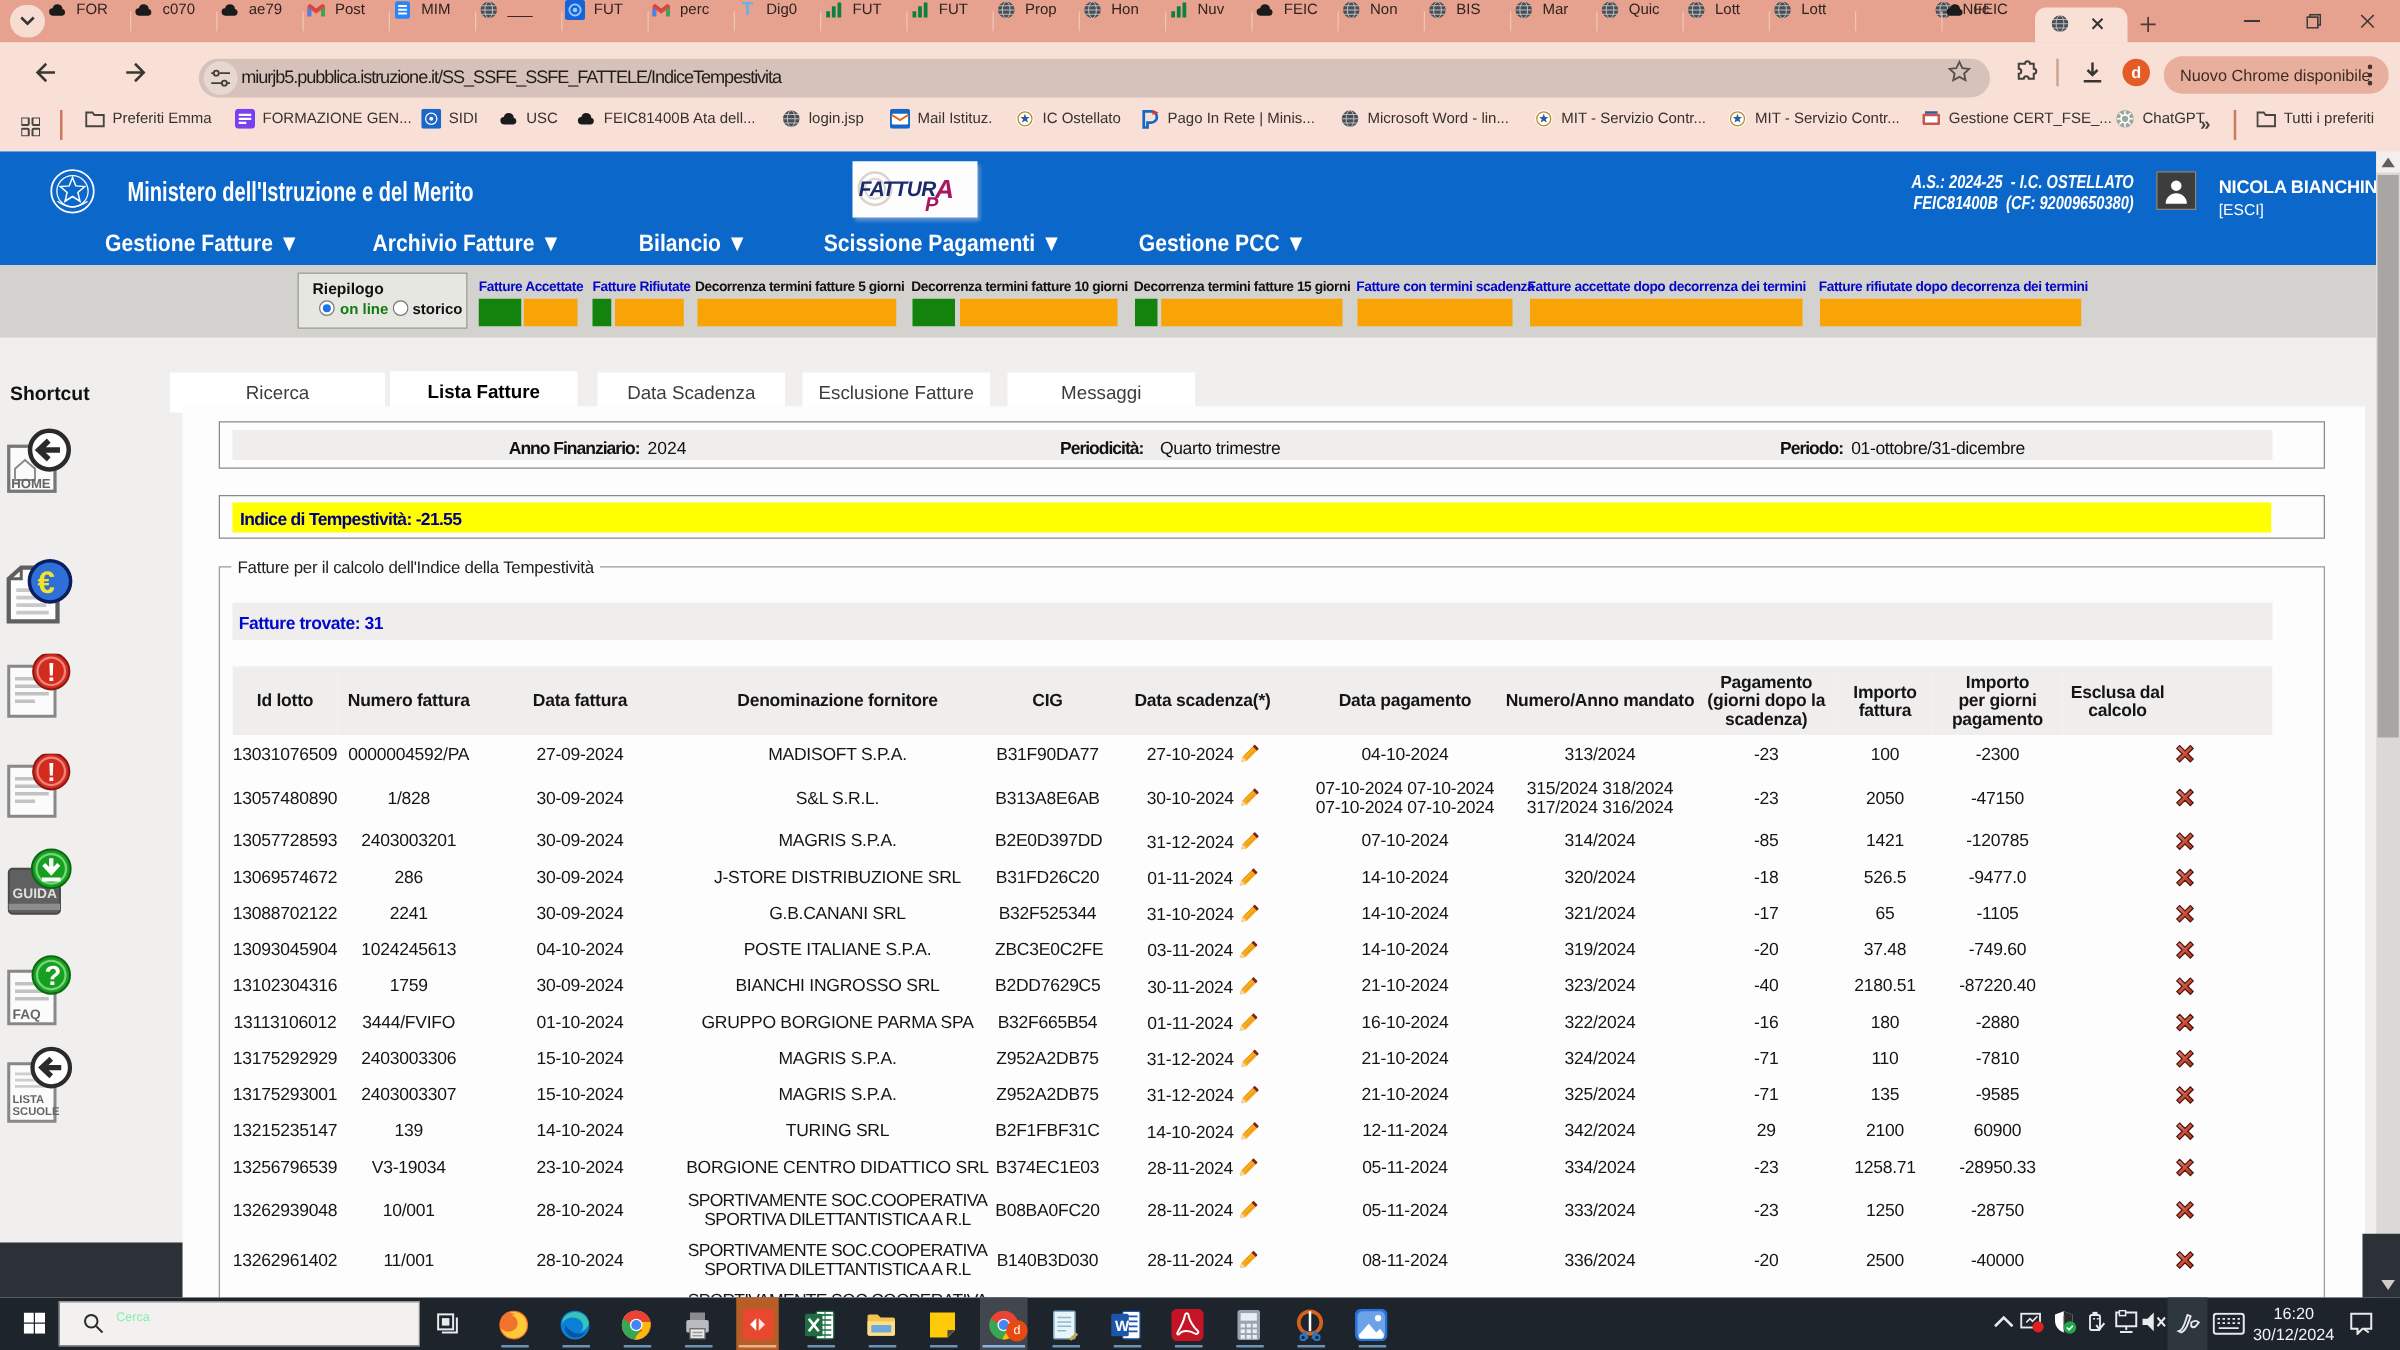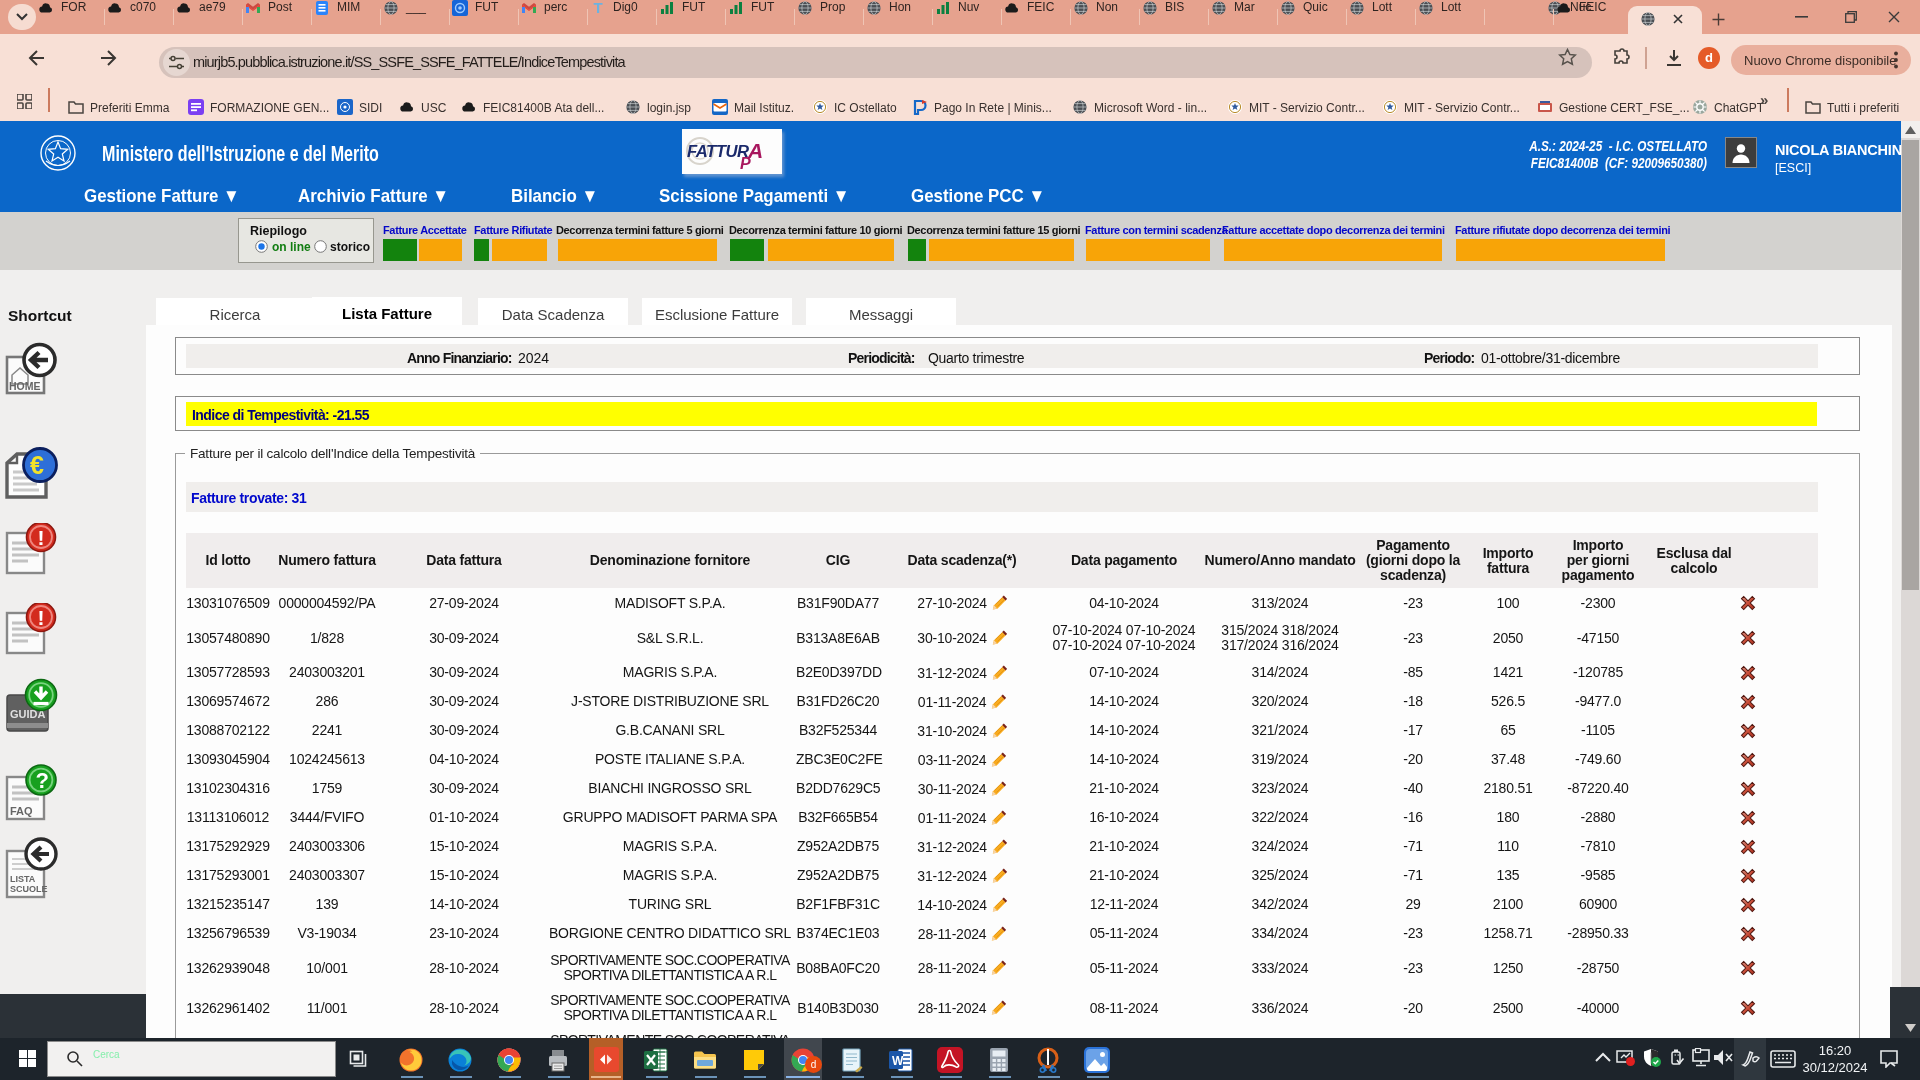--- a/index.html
+++ b/index.html
@@ -6,21 +6,21 @@
 html,body{width:1920px;height:1080px;overflow:hidden}
 body{position:relative;font-family:"Liberation Sans",sans-serif;background:#f0efee}
 .a{position:absolute}
 
 #tabstrip{left:0;top:0;width:1920px;height:34px;background:#e6a28e}
 #toolbar{left:0;top:34px;width:1920px;height:48px;background:#f8e0d6}
 #bookmarks{left:0;top:82px;width:1920px;height:39px;background:#f8e0d6}
 .tab{position:absolute;top:0;height:34px;display:flex;font-size:12px;color:#2e2320;white-space:nowrap;overflow:hidden}
 .tsep{position:absolute;top:9px;width:1px;height:16px;background:#f0c5b5}
 .fav{display:inline-block;width:16px;height:16px;margin-right:7px;flex:0 0 16px}
-.bmk{position:absolute;top:5px;height:28px;display:flex;align-items:flex-end;font-size:12px;color:#38302d;white-space:nowrap}
+.bmk{position:absolute;top:5px;height:28px;display:flex;align-items:flex-start;font-size:12px;color:#38302d;white-space:nowrap}
 .bmk .fav{margin-right:6px}
 
 #page{left:0;top:121px;width:1901px;height:917px;background:#f0efee;overflow:hidden}
 #bluehead{position:absolute;left:0;top:0;width:1901px;height:91px;background:#0b67c9}
 #graybar{position:absolute;left:0;top:91px;width:1901px;height:58px;background:#d3d2cf}
 .navitem{position:absolute;top:64px;color:#fff;font-weight:bold;font-size:19px;white-space:nowrap;transform:scaleX(0.89);transform-origin:0 0}
 .blab{position:absolute;top:103px;font-size:11px;letter-spacing:-0.35px;font-weight:bold;color:#0407c8;white-space:nowrap}
 .klab{position:absolute;top:103px;font-size:11px;letter-spacing:-0.35px;font-weight:bold;color:#111;white-space:nowrap}
 .gbar{position:absolute;top:118px;height:22px;background:#f8a407}
 .grn{position:absolute;top:118px;height:22px;background:#13830d}
@@ -442,21 +442,21 @@
   </svg>
   <svg class="a" style="left:4px;top:716px" width="62" height="62" viewBox="0 0 62 62">
     <rect x="3" y="14" width="37" height="46" fill="#fbfbfb" stroke="#888" stroke-width="2.4"></rect>
     <path d="M8 22h27M8 27h27M8 32h27" stroke="#cdcdcd" stroke-width="2.2"></path>
     <text x="6" y="45" font-size="9" font-weight="bold" fill="#666" font-family="Liberation Sans">LISTA</text>
     <text x="6" y="55" font-size="9" font-weight="bold" fill="#666" font-family="Liberation Sans">SCUOLE</text>
     <circle cx="37" cy="17" r="15" fill="#fff" stroke="#2b2b2b" stroke-width="3.4"></circle>
     <path d="M45 17H30.5M37 10L29.5 17l7.5 7" stroke="#2b2b2b" stroke-width="4.2" fill="none"></path>
   </svg>
 
-  <div class="ctab" style="left:156px;width:158px">Ricerca</div>
+  <div class="ctab" style="left:136px;width:172px">Ricerca</div>
   <div class="ctab" style="left:312px;width:150px;top:176px;height:33px;font-weight:bold;color:#000">Lista Fatture</div>
   <div class="ctab" style="left:478px;width:150px">Data Scadenza</div>
   <div class="ctab" style="left:642px;width:150px">Esclusione Fatture</div>
   <div class="ctab" style="left:806px;width:150px">Messaggi</div>
 
   <div id="panel"></div>
 
   <div class="obox" style="left:175px;top:216px;width:1685px;height:38px"></div>
   <div class="gstrip" style="left:186px;top:223px;width:1632px;height:24px"></div>
   <div class="a" style="left:407px;top:229px;font-size:14px;letter-spacing:-0.8px;font-weight:bold;color:#111">Anno Finanziario:</div>
@@ -629,21 +629,21 @@
             <td>2180.51</td>
             <td>-87220.40</td>
             <td class="xc"><svg width="18" height="18" style="vertical-align:-3px">
                 <use href="#redx"></use>
               </svg></td>
           </tr>
   <tr style="height:29px">
             <td>13113106012</td>
             <td>3444/FVIFO</td>
             <td>01-10-2024</td>
-            <td>GRUPPO MADISOFT PARMA SPA</td>
+            <td>GRUPPO BORGIONE PARMA SPA</td>
             <td>B32F665B54</td>
             <td>01-11-2024 <svg width="16" height="16" style="vertical-align:-3px">
                 <use href="#pencil"></use>
               </svg></td>
             <td>16-10-2024</td>
             <td>322/2024</td>
             <td>-16</td>
             <td>180</td>
             <td>-2880</td>
             <td class="xc"><svg width="18" height="18" style="vertical-align:-3px">

